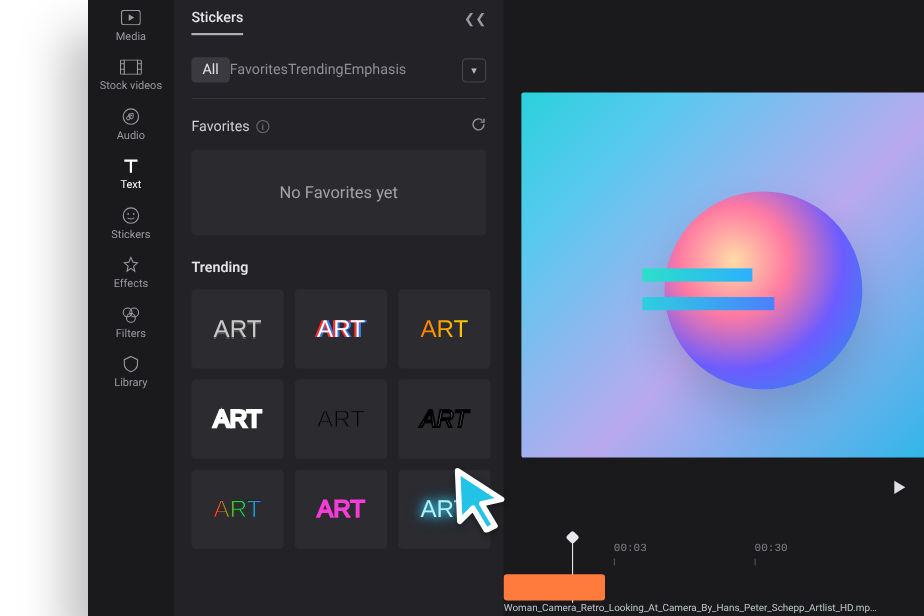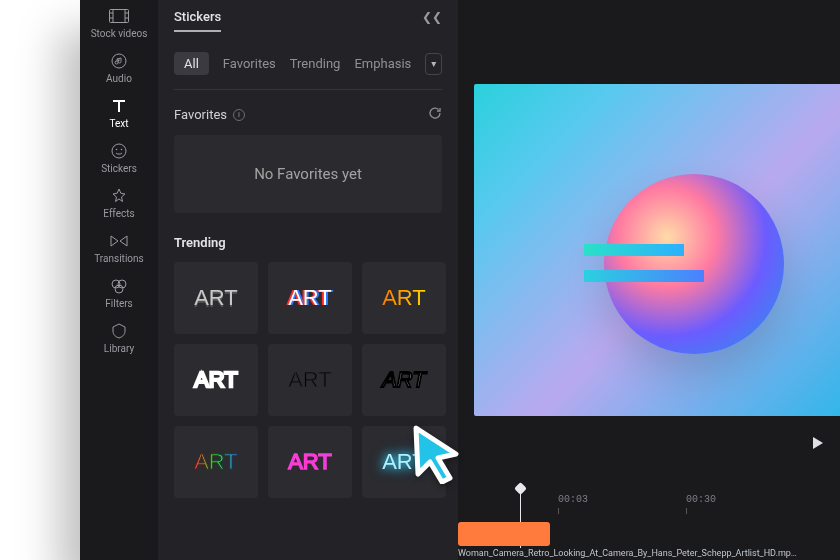--- a/index.html
+++ b/index.html
@@ -43,21 +43,21 @@
     height: 34px;
   }
   .panel-title {
     color: #e4e4e8; font-size: 13px; font-weight: 500;
     border-bottom: 2px solid #aeb0b6; padding-bottom: 6px; margin-top:6px;
   }
   .collapse-btn {
     color: #9a9aa0; cursor: pointer; font-size: 12px;
   }
   .tabs {
-    display: flex; gap: 14px; align-items: center;
+    display: flex; align-items: center;
     margin-top: 18px;
   }
   .tab {
     color: #8f8f96; font-size: 13px; cursor: pointer;
   }
   .tab.active {
     color: #e4e4e8; background: #3a3a40; padding: 4px 10px; border-radius: 4px;
   }
   .tabs-more {
     width: 22px; height: 22px; border: 1px solid #45454b; border-radius: 4px;
@@ -143,20 +143,29 @@
   }
 </style>
 </head>
 <body>
 
 <div class="app">
 
   <div class="rail">
     <div class="rail-item">
       <span class="ri-icon">
+          <svg width="18" height="14" viewBox="0 0 18 14">
+            <rect x="0.5" y="0.5" width="17" height="13" rx="2" fill="none" stroke="currentColor"></rect>
+            <polygon points="7,4 7,10 12,7" fill="currentColor"></polygon>
+          </svg>
+        </span>
+      <span class="ri-label">Media</span>
+    </div>
+    <div class="rail-item">
+      <span class="ri-icon">
           <svg width="20" height="14" viewBox="0 0 20 14">
             <rect x="0.5" y="0.5" width="19" height="13" rx="1" fill="none" stroke="currentColor"></rect>
             <line x1="4" y1="0" x2="4" y2="14" stroke="currentColor"></line>
             <line x1="16" y1="0" x2="16" y2="14" stroke="currentColor"></line>
             <line x1="0" y1="4" x2="4" y2="4" stroke="currentColor"></line>
             <line x1="0" y1="9" x2="4" y2="9" stroke="currentColor"></line>
             <line x1="16" y1="4" x2="20" y2="4" stroke="currentColor"></line>
             <line x1="16" y1="9" x2="20" y2="9" stroke="currentColor"></line>
           </svg>
         </span>
@@ -190,29 +199,20 @@
         </span>
       <span class="ri-label">Stickers</span>
     </div>
     <div class="rail-item">
       <span class="ri-icon">
           <svg width="16" height="16" viewBox="0 0 16 16">
             <path d="M8 1l1.8 4.2L14 6l-3.5 3 1 4.5L8 11l-3.5 2.5 1-4.5L2 6l4.2-.8z" fill="none" stroke="currentColor"></path>
           </svg>
         </span>
       <span class="ri-label">Effects</span>
-    </div>
-    <div class="rail-item">
-      <span class="ri-icon">
-          <svg width="18" height="14" viewBox="0 0 18 14">
-            <polygon points="1,2 8,7 1,12" fill="none" stroke="currentColor"></polygon>
-            <polygon points="17,2 10,7 17,12" fill="none" stroke="currentColor"></polygon>
-          </svg>
-        </span>
-      <span class="ri-label">Transitions</span>
     </div>
     <div class="rail-item">
       <span class="ri-icon">
           <svg width="18" height="16" viewBox="0 0 18 16">
             <circle cx="6" cy="6" r="4" fill="none" stroke="currentColor"></circle>
             <circle cx="12" cy="6" r="4" fill="none" stroke="currentColor"></circle>
             <circle cx="9" cy="11" r="4" fill="none" stroke="currentColor"></circle>
           </svg>
         </span>
       <span class="ri-label">Filters</span>

